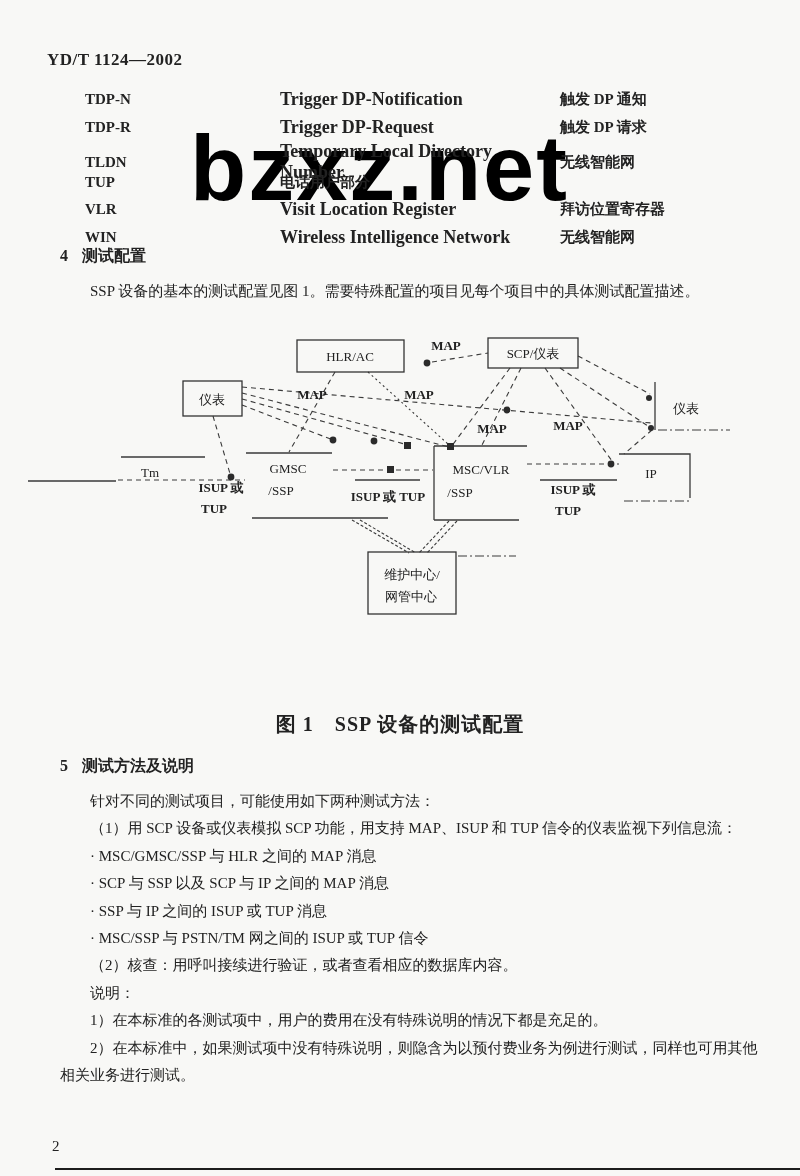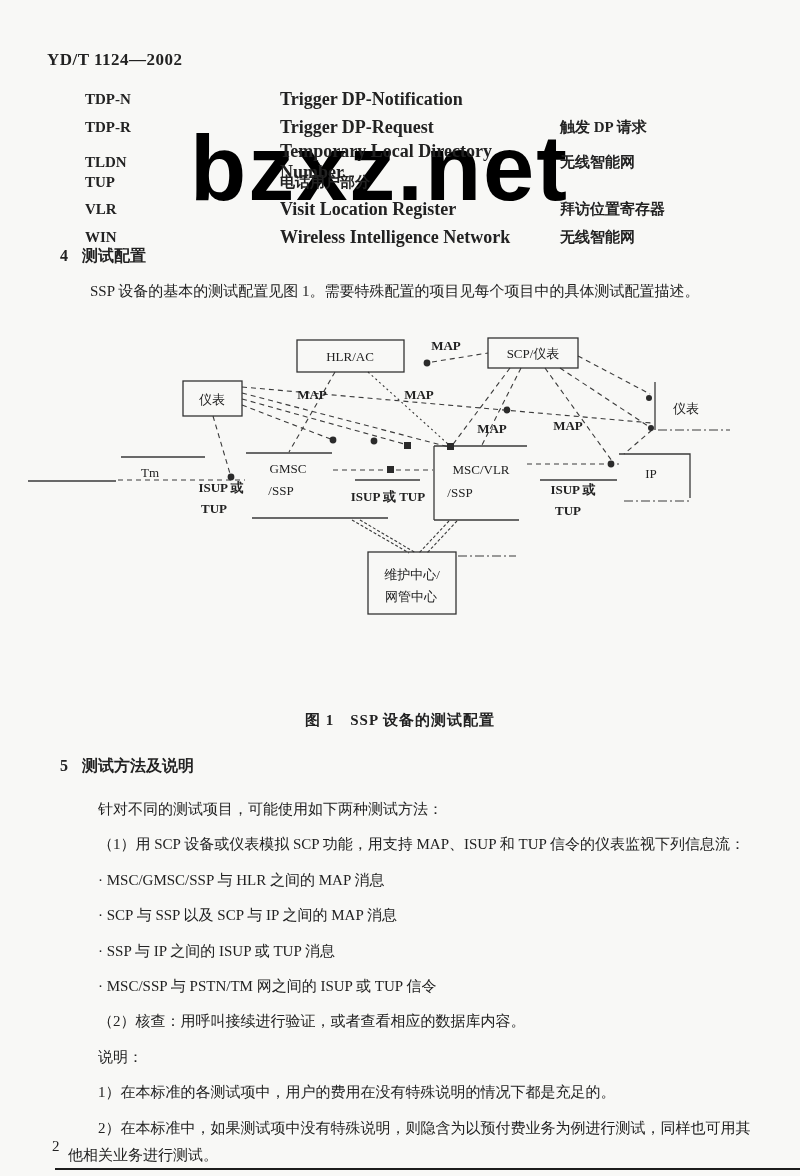--- a/index.html
+++ b/index.html
@@ -29,39 +29,40 @@
   .sec-head{left:60px;font-size:16px;font-weight:bold;text-align:right;}
   .sec4-head{top:246px;}
   .sec5-head{top:756px;}
   .sec-num{margin-right:14px;}
   .sec4-body{left:60px;top:278px;width:700px;font-size:15px;line-height:26px;text-indent:2em;}
   
   .diagram{left:0;top:330px;width:800px;height:300px;z-index:1;}
   svg text{font-family:"Liberation Serif","DejaVu Serif",serif;font-size:13px;fill:#222;}
   
   .legend{left:0;top:630px;width:800px;height:75px;}
-  .fig-caption{left:0;top:711px;width:800px;text-align:center;font-size:15px;font-weight:bold;letter-spacing:1px;}
+  .fig-caption{left:0;top:711px;width:800px;text-align:center;font-size:20px;font-weight:bold;letter-spacing:1px;}
   
   .sec5-body{left:60px;top:788px;width:706px;font-size:15px;}
-  .para{line-height:27.4px;text-indent:2em;margin:8px;}
+  .para{line-height:27.4px;text-indent:2em;margin:0;}
   
   .page-num{left:52px;top:1138px;font-size:15px;}
   .bottom-rule{left:55px;top:1168px;width:745px;border-top:2.5px solid #1d1d1d;}
 </style>
 </head>
 <body>
 
 <div class="abs doc-code">YD/T 1124—2002</div>
 
 <div class="abs watermark">bzxz.net</div>
 
 <div class="abs glossary">
   <div class="g-row">
     <span class="g-abbr">TDP-N</span>
     <span class="g-en">Trigger DP-Notification</span>
+    <span class="g-zh">触发 DP 通知</span>
   </div>
   <div class="g-row">
     <span class="g-abbr">TDP-R</span>
     <span class="g-en">Trigger DP-Request</span>
     <span class="g-zh">触发 DP 请求</span>
   </div>
   <div class="g-row">
     <span class="g-abbr">TLDN</span>
     <span class="g-en">Temporary Local Directory Number</span>
     <span class="g-zh">无线智能网</span>

